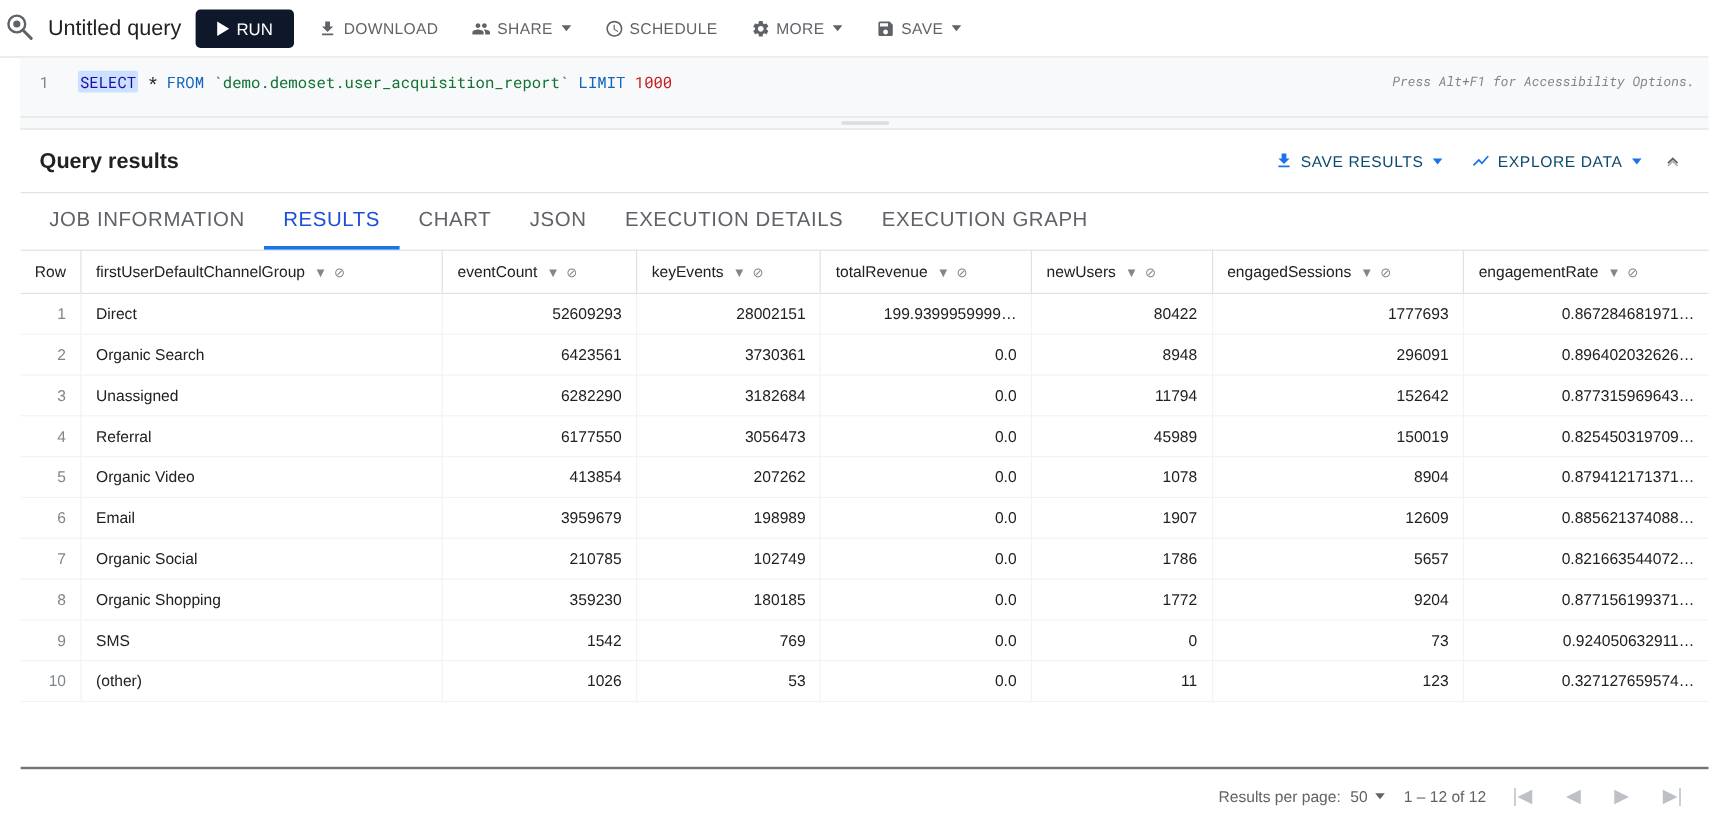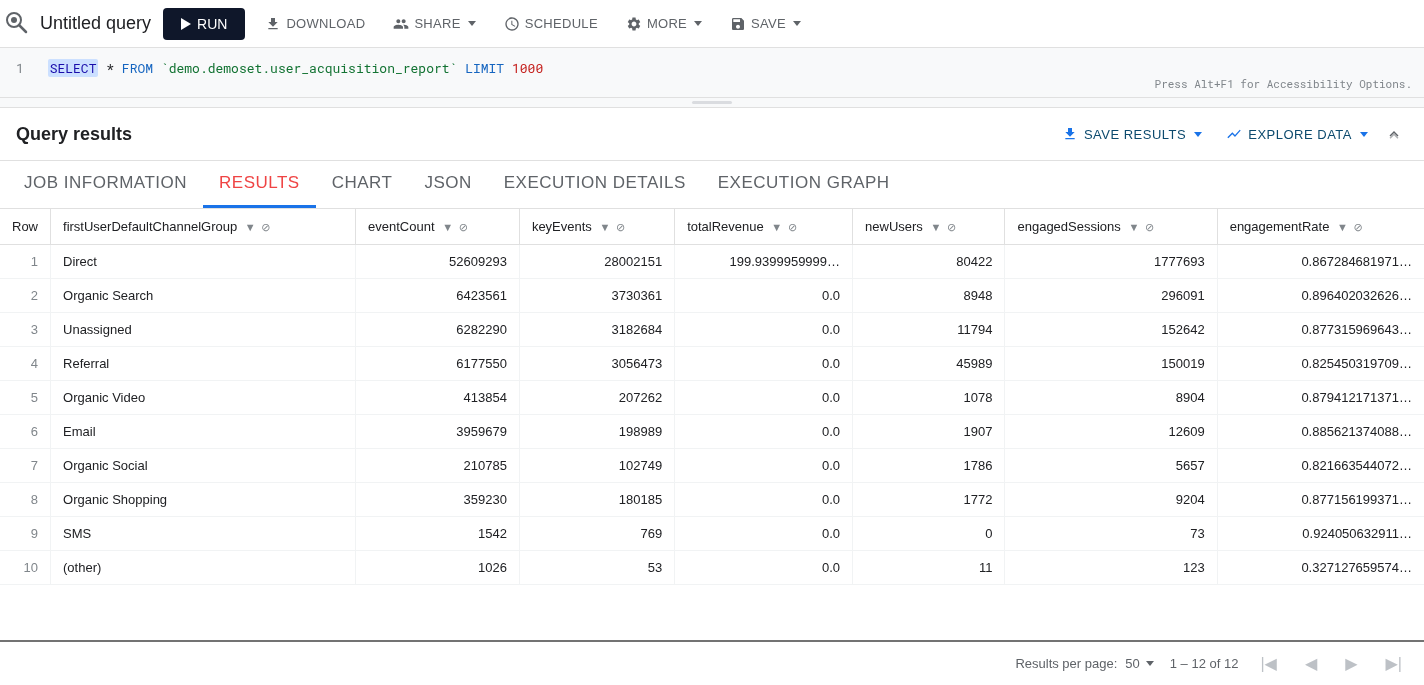--- a/index.html
+++ b/index.html
@@ -33,22 +33,22 @@
       background: #f8f9fa; border-bottom: 1px solid #e0e0e0;
       padding: 10px 16px; font-family: 'Roboto Mono', monospace; font-size: 13px;
       line-height: 1.6; position: relative; min-height: 50px;
     }
     .line-num { color: #80868b; margin-right: 16px; user-select: none; }
     .kw-select { background: #cce0ff; color: #1a0dab; padding: 0 2px; border-radius: 2px; }
     .kw-blue { color: #1565c0; }
     .kw-green { color: #137333; }
     .kw-red { color: #c5221f; }
     .accessibility-hint {
-      position: absolute; right: 12px; bottom: 4px;
-      font-size: 11px; color: #80868b;
+      position: absolute; right: 12px; bottom: 20px;
+      font-size: 11px; color: #80868b; font-style: italic;
     }
     #drag-handle {
       height: 10px; background: #f8f9fa; display: flex; align-items: center; justify-content: center;
       border-bottom: 1px solid #e0e0e0; cursor: ns-resize;
     }
     #drag-handle::after { content: ''; width: 40px; height: 3px; background: #dadce0; border-radius: 2px; }
 
     
     #results-header {
       display: flex; align-items: center; padding: 12px 16px;
@@ -71,21 +71,21 @@
     #tabs {
       display: flex; align-items: center;
       border-bottom: 1px solid #e0e0e0;
       padding: 0 8px;
     }
     .tab {
       padding: 12px 16px; font-size: 17px; font-weight: 500;
       color: #5f6368; cursor: pointer; border-bottom: 3px solid transparent;
       text-transform: uppercase; letter-spacing: 0.5px; white-space: nowrap;
     }
-    .tab.active { color: #ef4444; border-bottom-color: #1a73e8; }
+    .tab.active { color: #1d4ed8; border-bottom-color: #1a73e8; }
 
     
     #table-container { overflow: auto; flex: 1; }
     table { width: 100%; border-collapse: collapse; font-size: 13px; }
     thead tr { background: #fff; border-bottom: 1px solid #e0e0e0; }
     th {
       text-align: left; padding: 10px 12px; font-weight: 500; color: #202124;
       white-space: nowrap; position: relative; border-right: 1px solid #e0e0e0;
       user-select: none;
     }
@@ -112,21 +112,21 @@
     #table-footer .per-page { display: flex; align-items: center; gap: 8px; }
     .page-nav-btn {
       background: none; border: none; cursor: pointer;
       color: #5f6368; padding: 4px 6px; font-size: 16px;
     }
     .page-nav-btn.disabled { color: #bdc1c6; cursor: default; }
     .per-page-select {
       display: flex; align-items: center; gap: 4px; cursor: pointer;
     }
 
-    #main-content { display: flex; flex-direction: column; height: calc(685px - 48px); }
+    #main-content { display: flex; flex-direction: column; height: calc(685px - 48px); margin-left: 17px; }
     #results-body { display: flex; flex-direction: column; flex: 1; overflow: hidden; }
   </style>
 </head>
 <body>
 
 <div id="top-bar">
 
   <div>
     <svg width="24" height="24" viewBox="0 0 24 24" fill="none">
       <circle cx="10" cy="10" r="7" stroke="#5f6368" stroke-width="2" fill="none"></circle>

